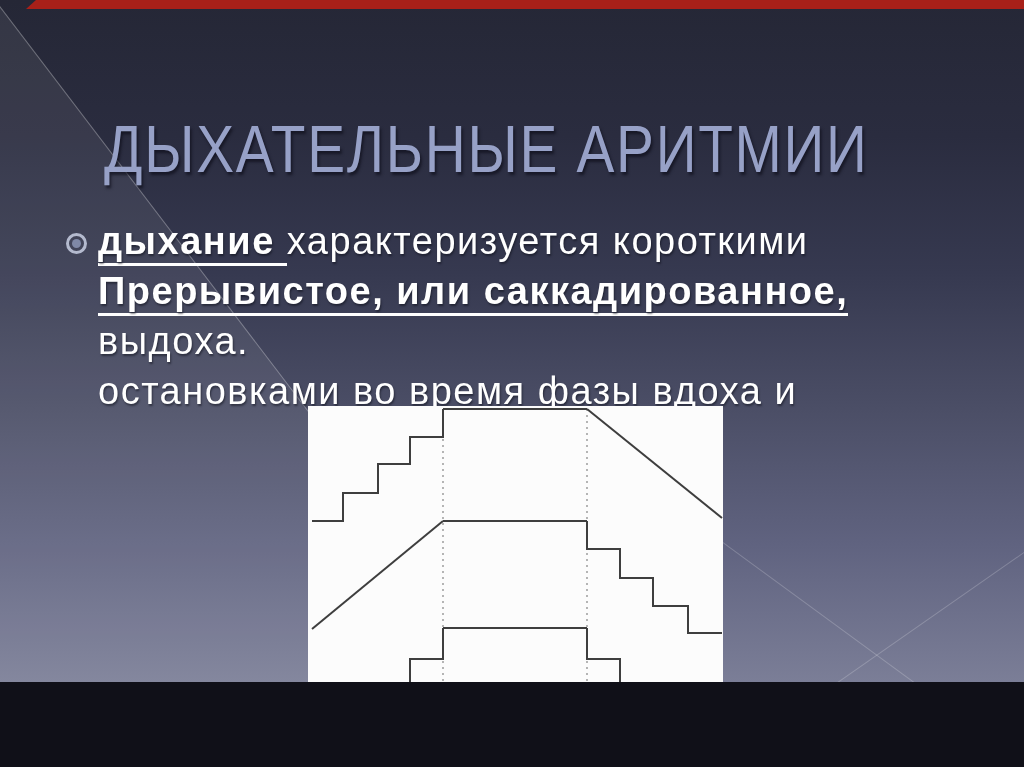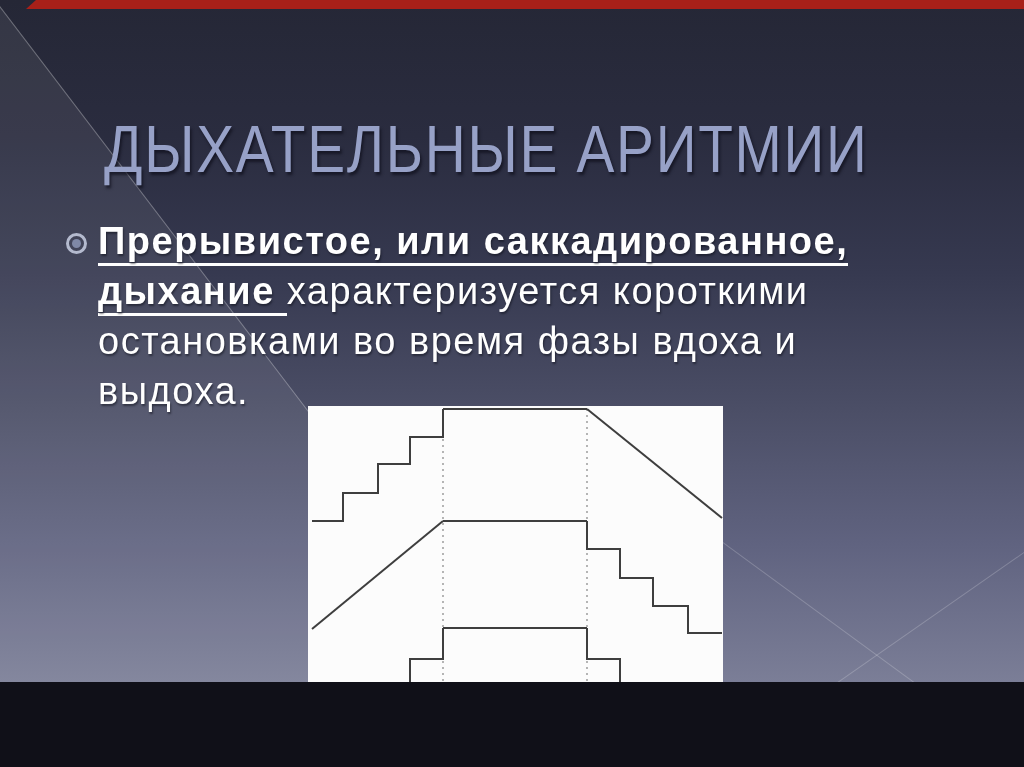--- a/index.html
+++ b/index.html
@@ -53,24 +53,24 @@
   <div class="facet-line-a"></div>
   <div class="facet-line-b"></div>
 
   <div class="accent-bar"></div>
 
   <h1 class="title">ДЫХАТЕЛЬНЫЕ АРИТМИИ</h1>
 
   <div class="bullet-item">
     <span class="bullet-icon"></span>
     <div class="bullet-text">
+      <div class="line"><span class="b u u-pad">дыхание</span><span>характеризуется короткими</span></div>
       <div class="line"><span class="b u">Прерывистое, или саккадированное,</span></div>
-      <div class="line"><span class="b u u-pad">дыхание</span><span>характеризуется короткими</span></div>
+      <div class="line"><span>выдоха.</span></div>
       <div class="line"><span>остановками во время фазы вдоха и</span></div>
-      <div class="line"><span>выдоха.</span></div>
     </div>
   </div>
 
   <div class="figure">
     <svg viewBox="0 0 415 338">
       <path class="dashed" d="M135 3 V336"></path>
       <path class="dashed" d="M279 3 V336"></path>
       <path class="dashed" d="M135 334 H279"></path>
       <path d="M4 115 H35 V87 H70 V58 H102 V31 H135 V3"></path>
       <path d="M135 3 H279"></path>

